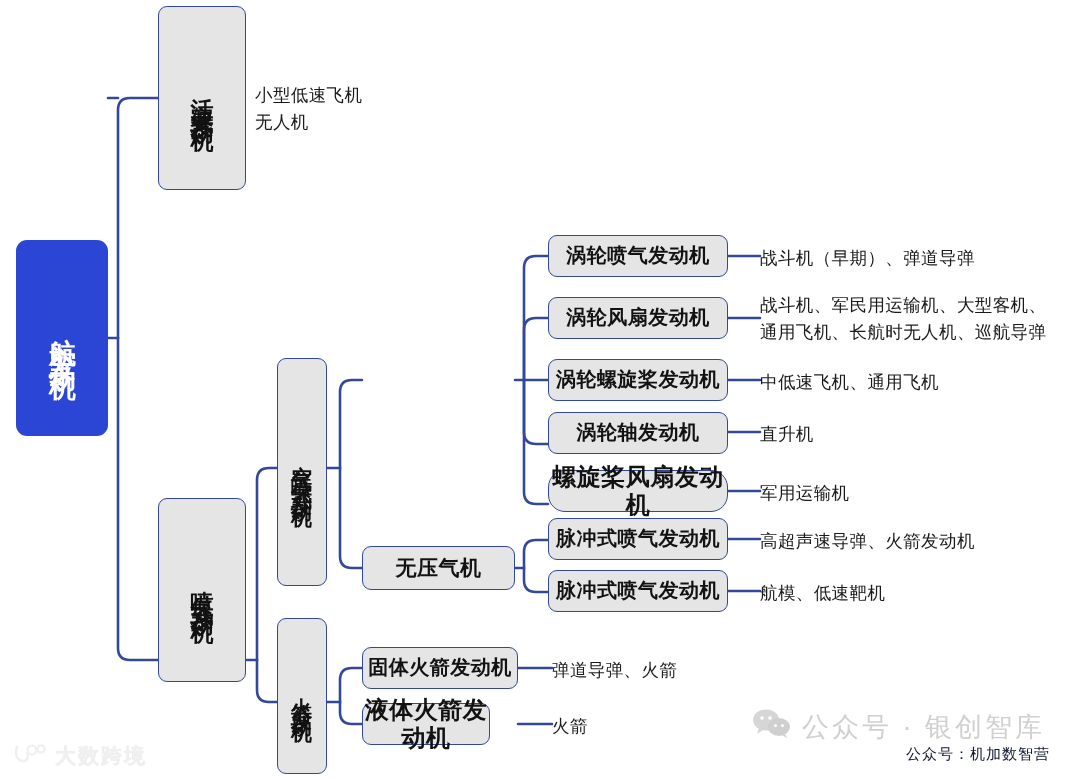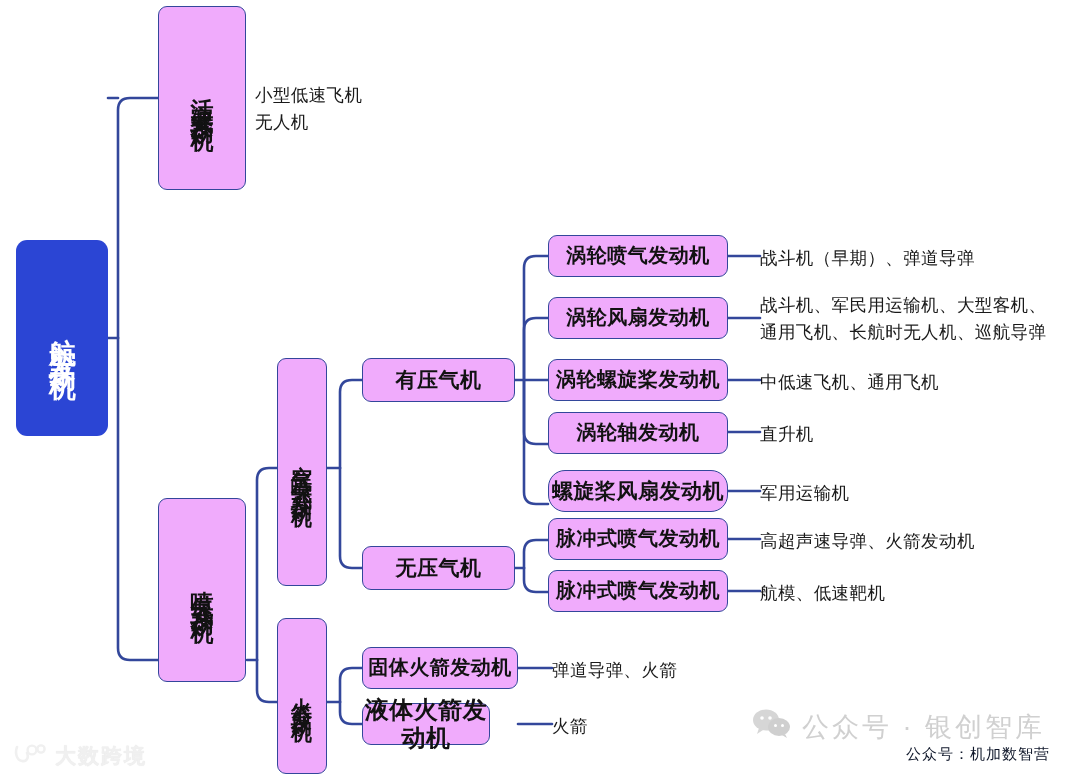--- a/index.html
+++ b/index.html
@@ -11,21 +11,21 @@
     position:relative;
   }
   #canvas{position:absolute;left:0;top:0;width:1080px;height:780px;}
   #links{position:absolute;left:0;top:0;width:1080px;height:780px;pointer-events:none;}
 
   
   .node{
     position:absolute;
     box-sizing:border-box;
     border:1.6px solid #33479b;
-    background:#f0abfc;
+    background:#e5e5e5;
     border-radius:9px;
     color:#121212;
     font-weight:700;
     display:flex;
     align-items:center;
     justify-content:center;
     text-align:center;
     line-height:1.18;
     letter-spacing:0.5px;
   }
@@ -146,23 +146,20 @@
   </div>
 
   <div class="node" style="left:277px;top:358px;width:50px;height:228px;font-size:21px;">
     <span class="vtext">空气喷气式发动机</span>
   </div>
 
   <div class="node" style="left:277px;top:618px;width:50px;height:156px;font-size:21px;">
     <span class="vtext">火箭发动机</span>
   </div>
 
-  <div class="node" style="left:362px;top:358px;width:153px;height:44px;font-size:21px;">
-    <span>有压气机</span>
-  </div>
 
   <div class="node" style="left:362px;top:546px;width:153px;height:44px;font-size:21px;">
     <span>无压气机</span>
   </div>
 
   <div class="node" style="left:548px;top:235px;width:180px;height:42px;font-size:20px;">
     <span>涡轮喷气发动机</span>
   </div>
 
   <div class="node" style="left:548px;top:297px;width:180px;height:42px;font-size:20px;">
@@ -170,21 +167,21 @@
   </div>
 
   <div class="node" style="left:548px;top:359px;width:180px;height:42px;font-size:20px;">
     <span>涡轮螺旋桨发动机</span>
   </div>
 
   <div class="node" style="left:548px;top:412px;width:180px;height:42px;font-size:20px;">
     <span>涡轮轴发动机</span>
   </div>
 
-  <div class="node" style="left:548px;top:470px;width:180px;height:42px;font-size:21px;border-radius:17px;">
+  <div class="node" style="left:548px;top:470px;width:180px;height:42px;font-size:24px;border-radius:17px;">
     <span>螺旋桨风扇发动机</span>
   </div>
 
   <div class="node" style="left:548px;top:518px;width:180px;height:42px;font-size:20px;">
     <span>脉冲式喷气发动机</span>
   </div>
 
   <div class="node" style="left:548px;top:570px;width:180px;height:42px;font-size:20px;">
     <span>脉冲式喷气发动机</span>
   </div>

